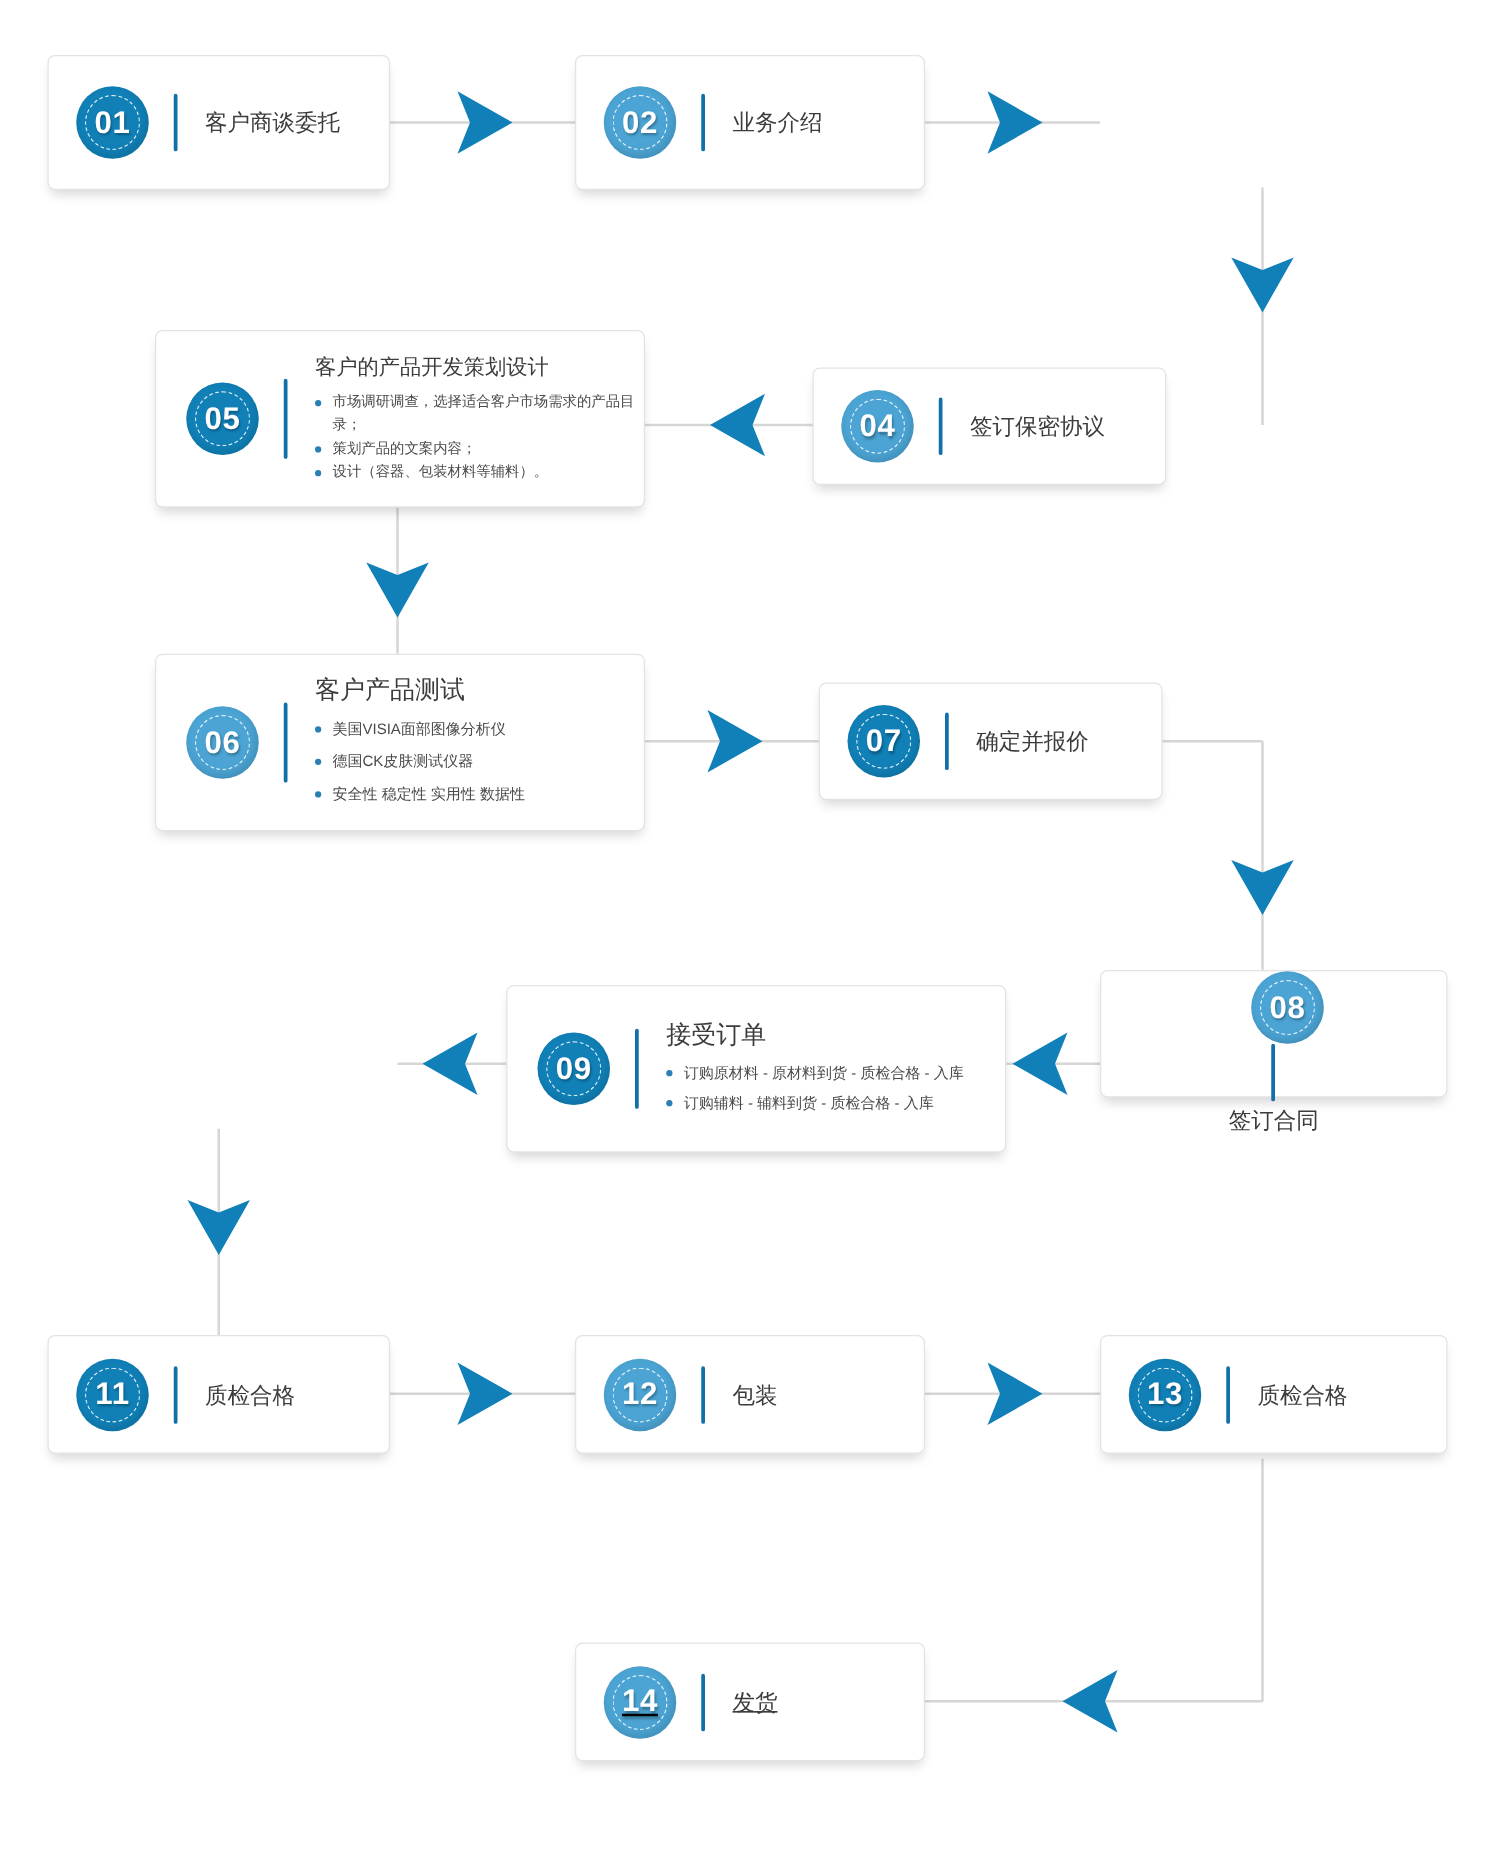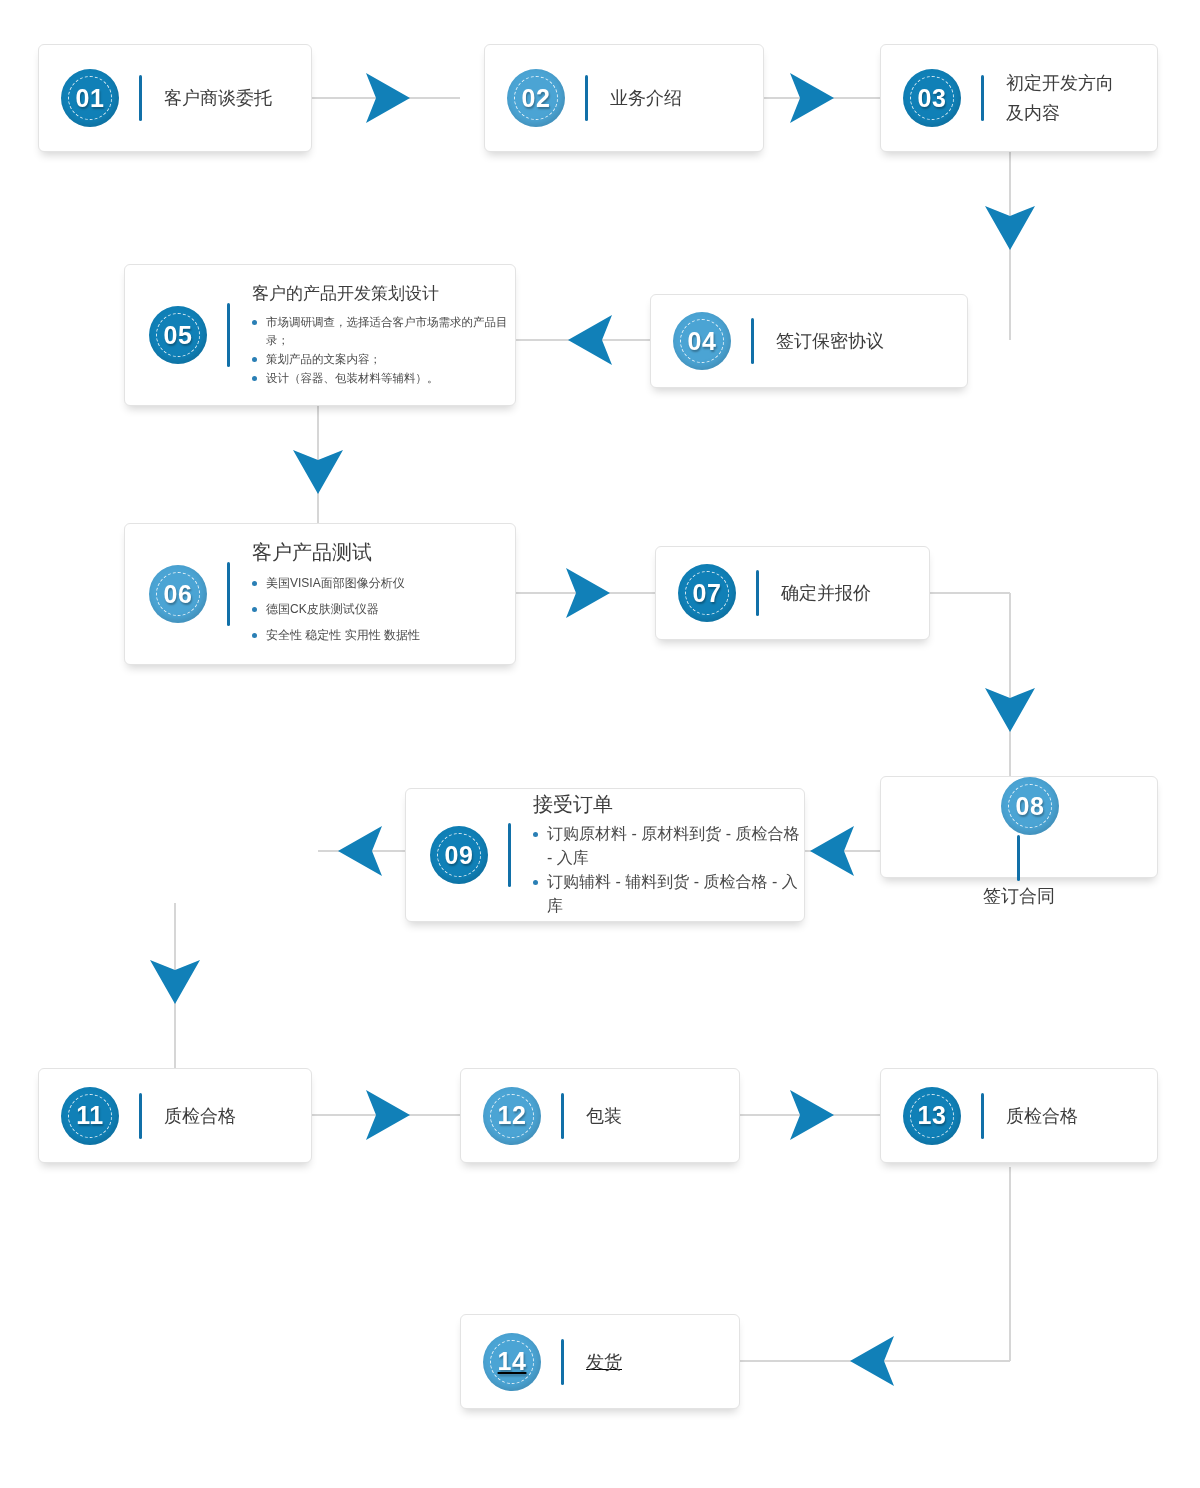--- a/index.html
+++ b/index.html
@@ -105,21 +105,21 @@
   ul.bullets li::before{
     content:"";
     position:absolute;
     left:0;top:7px;
     width:5px;height:5px;
     border-radius:50%;
     background:#2a7fb5;
   }
   ul.bullets.loose li{font-size:12px;line-height:26px;margin:0;}
   ul.bullets.loose li::before{top:11px;}
-  ul.bullets.mid li{font-size:16px;line-height:24px;margin:0;}
+  ul.bullets.mid li{font-size:12px;line-height:24px;margin:0;}
   ul.bullets.mid li::before{top:10px;}
 </style>
 </head>
 <body>
 
 <div id="stage">
 
   <svg id="wires" viewBox="0 0 1200 1488" width="1200" height="1488">
     <defs>
 
@@ -211,42 +211,32 @@
   <div class="card simple" style="left:38px;top:44px;width:274px;height:108px;">
     <div class="badge-wrap">
       <div class="badge dark">01</div>
     </div>
     <div class="divider"></div>
     <div class="body">
       <div class="title">客户商谈委托</div>
     </div>
   </div>
 
-  <div class="card simple" style="left:484px;top:44px;width:280px;height:108px;">
+  <div class="card simple" style="left:460px;top:44px;width:280px;height:108px;">
     <div class="badge-wrap">
       <div class="badge light">02</div>
     </div>
     <div class="divider"></div>
     <div class="body">
       <div class="title">业务介绍</div>
     </div>
   </div>
 
-  <div class="card simple" style="left:880px;top:44px;width:278px;height:108px;">
-    <div class="badge-wrap">
-      <div class="badge dark">03</div>
-    </div>
-    <div class="divider"></div>
-    <div class="body">
-      <div class="title">初定开发方向
-及内容</div>
-    </div>
-  </div>
-
-  <div class="card simple" style="left:650px;top:294px;width:318px;height:94px;">
+
+  <div class="card simple" style="left:650px;top:294px;width:283px;height:94px;">
     <div class="badge-wrap">
       <div class="badge light">04</div>
     </div>
     <div class="divider"></div>
     <div class="body">
       <div class="title">签订保密协议</div>
     </div>
   </div>
 
   <div class="card detail" style="left:124px;top:264px;width:392px;height:142px;">

